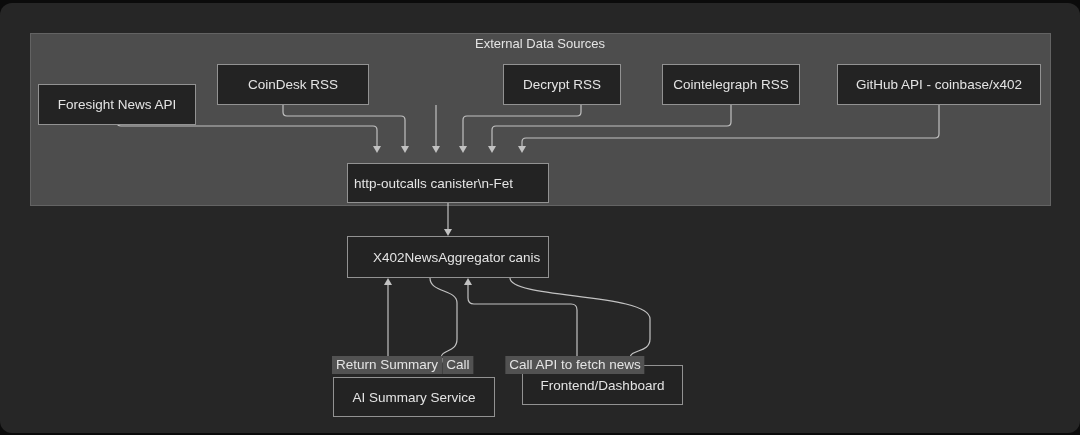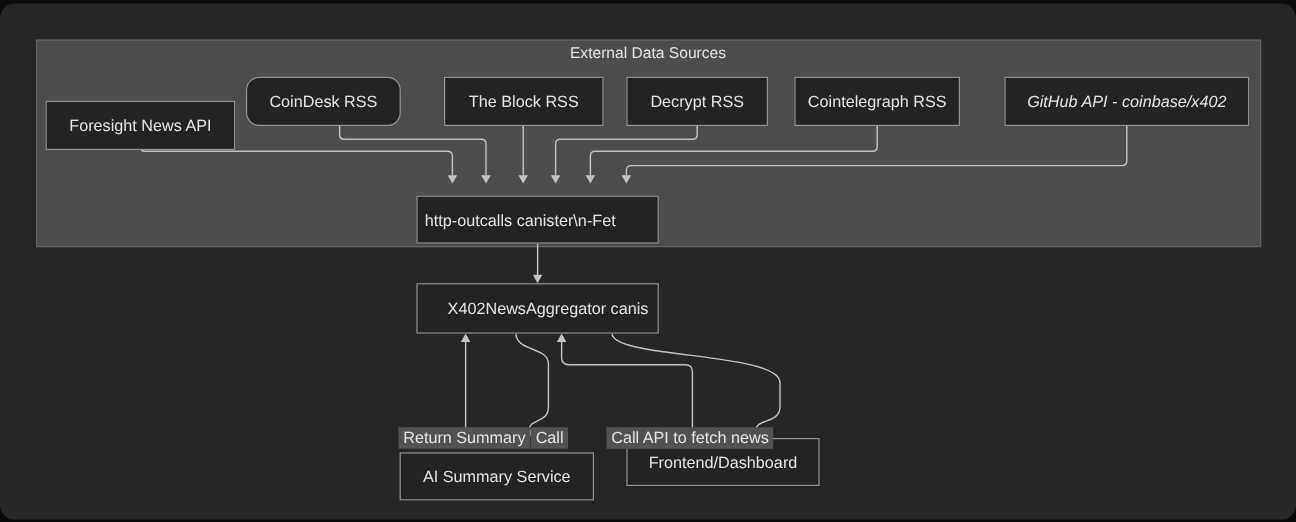--- a/index.html
+++ b/index.html
@@ -13,25 +13,25 @@
     --edge:#c2c2c2;
     --edge-label-bg:#525252;
   }
   html,body{margin:0;padding:0;background:var(--window-frame);width:1080px;height:435px;overflow:hidden;}
   body{font-family:"Liberation Sans", sans-serif;}
   .surface{position:absolute;left:0;right:0;top:3px;bottom:2px;background:var(--canvas-bg);border-radius:12px;overflow:hidden;}
   .cluster{position:absolute;left:30px;top:30px;width:1019px;height:171px;background:var(--cluster-fill);border:1px solid var(--cluster-border);}
   .cluster-title{position:absolute;left:540px;top:33px;transform:translateX(-50%);color:var(--text);font-size:13px;white-space:nowrap;}
   .node{position:absolute;box-sizing:border-box;height:41px;background:var(--node-fill);border:1px solid var(--node-border);color:var(--text);font-size:13.5px;display:flex;align-items:center;justify-content:center;white-space:nowrap;overflow:hidden;}
   .n-src0{left:38px; top:61px; width:158px;margin-top:20px;}
-  .n-src1{left:205px;top:61px; width:129px;border-radius:11px;}
+  .n-src1{left:217px;top:61px; width:152px;}
   .n-src2{left:370px;top:61px; width:133px;}
-  .n-src3{left:522px;top:61px; width:118px;}
+  .n-src3{left:503px;top:61px; width:118px;}
   .n-src4{left:662px;top:61px; width:138px;}
-  .n-src5{left:837px;top:61px; width:204px;font-style:italic;}
+  .n-src5{left:837px;top:61px; width:204px;}
   .n-http{left:347px;top:160px;width:202px;height:40px;justify-content:flex-start;padding-left:6px;}
   .n-agg {left:347px;top:233px;width:202px;height:42px;justify-content:flex-start;padding-left:25px;}
   .n-ai  {left:333px;top:362px;width:162px;height:40px;margin-top:12px;}
   .n-fe  {left:522px;top:362px;width:161px;height:40px;}
   .edges{position:absolute;left:0;top:0;width:1080px;height:435px;pointer-events:none;}
   .edges path{stroke:var(--edge);stroke-width:1.2;fill:none;}
   .edges polygon{fill:var(--edge);stroke:none;}
   .edge-label{position:absolute;transform:translateX(-50%);top:317px;background:var(--edge-label-bg);color:var(--text);font-size:13.5px;line-height:18px;padding:0 4px;white-space:nowrap;margin-top:36px;}
   .el-return{left:387px;}
   .el-call{left:458px;}
@@ -71,21 +71,20 @@
 
     <path d="M577,362 L577,307 Q577,301 571,301 L474,301 Q468,301 468,295 L468,282"></path>
     <polygon points="464,282 472,282 468,275"></polygon>
 
     <path d="M510,275 C510,296 650,290 650,316 L650,336 C650,350 630,346 630,355"></path>
     <polygon points="626,355 634,355 630,362"></polygon>
   </svg>
 
   <div class="node n-src0">Foresight News API</div>
   <div class="node n-src1">CoinDesk RSS</div>
-  <div class="node n-src2">The Block RSS</div>
   <div class="node n-src3">Decrypt RSS</div>
   <div class="node n-src4">Cointelegraph RSS</div>
   <div class="node n-src5">GitHub API - coinbase/x402</div>
 
   <div class="node n-http">http-outcalls canister\n-Fet</div>
   <div class="node n-agg">X402NewsAggregator canis</div>
   <div class="node n-ai">AI Summary Service</div>
   <div class="node n-fe">Frontend/Dashboard</div>
 
   <div class="edge-label el-return">Return Summary</div>

